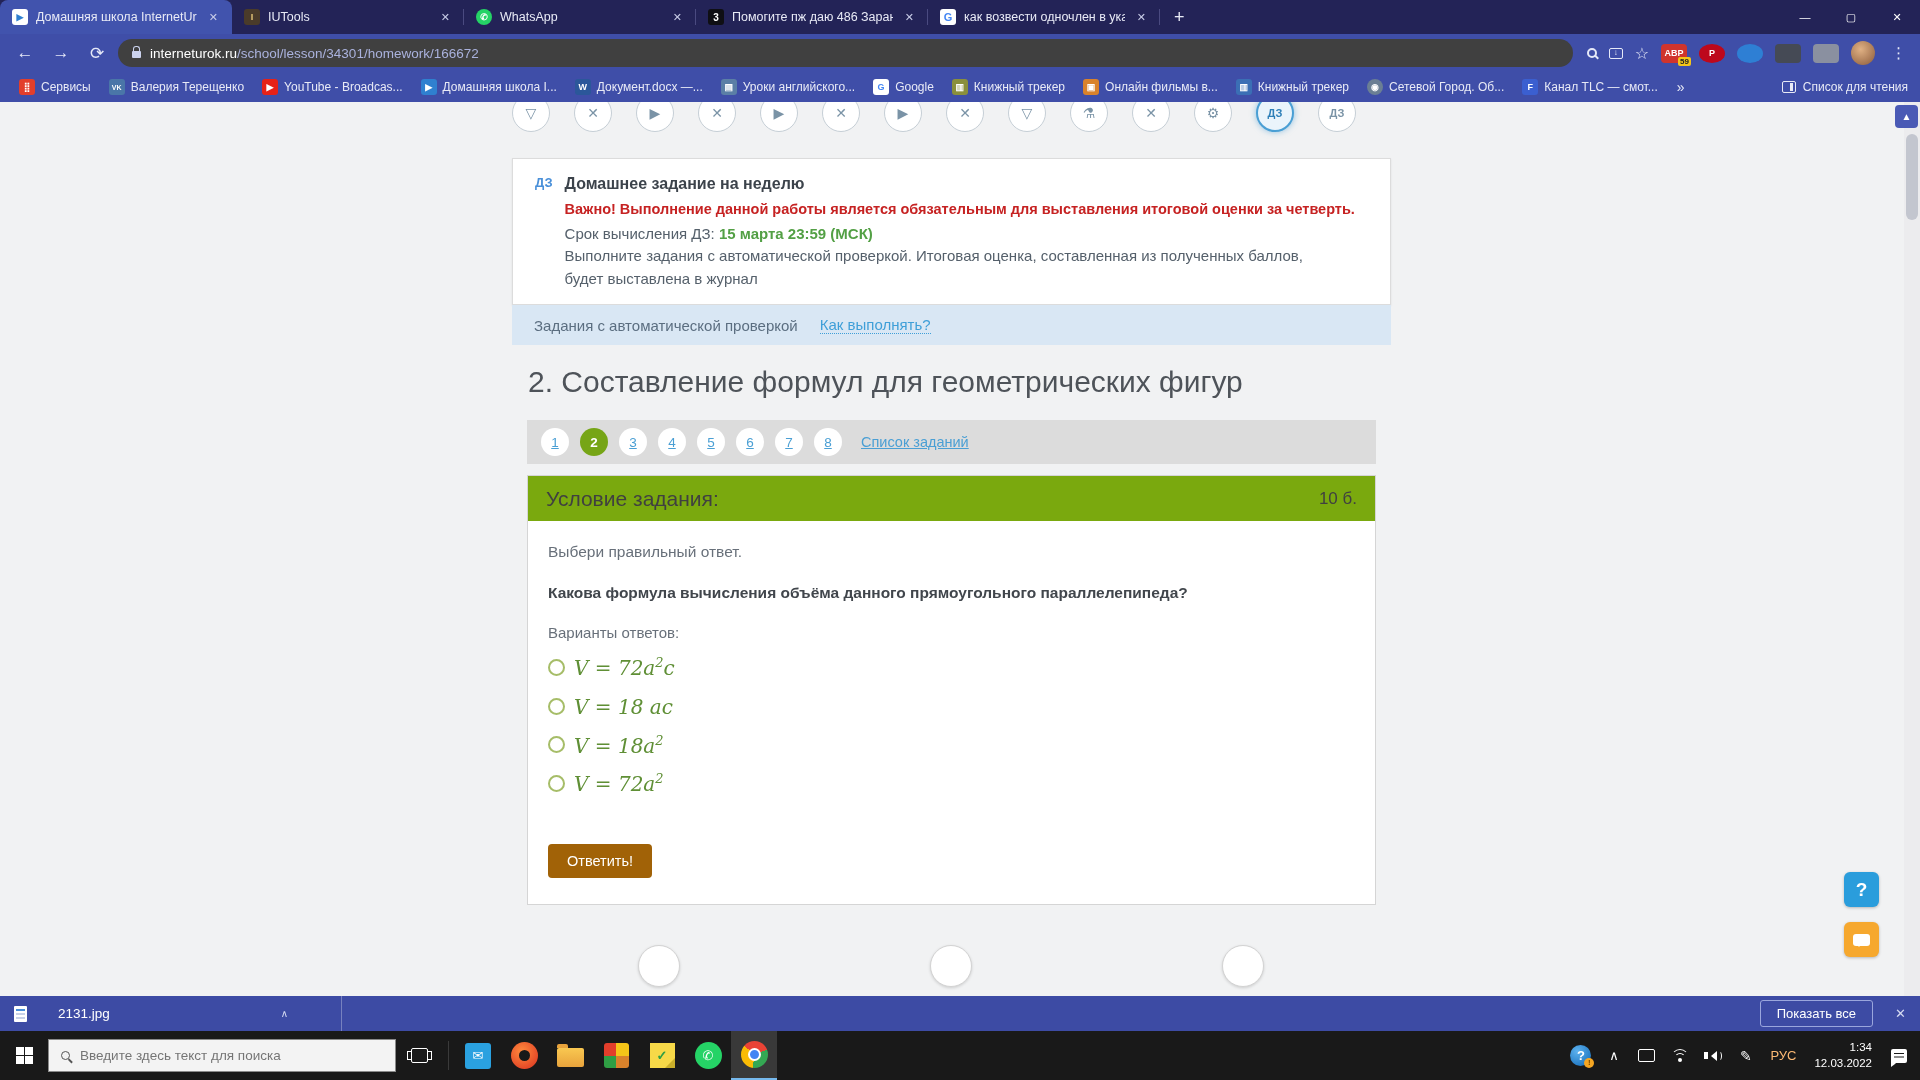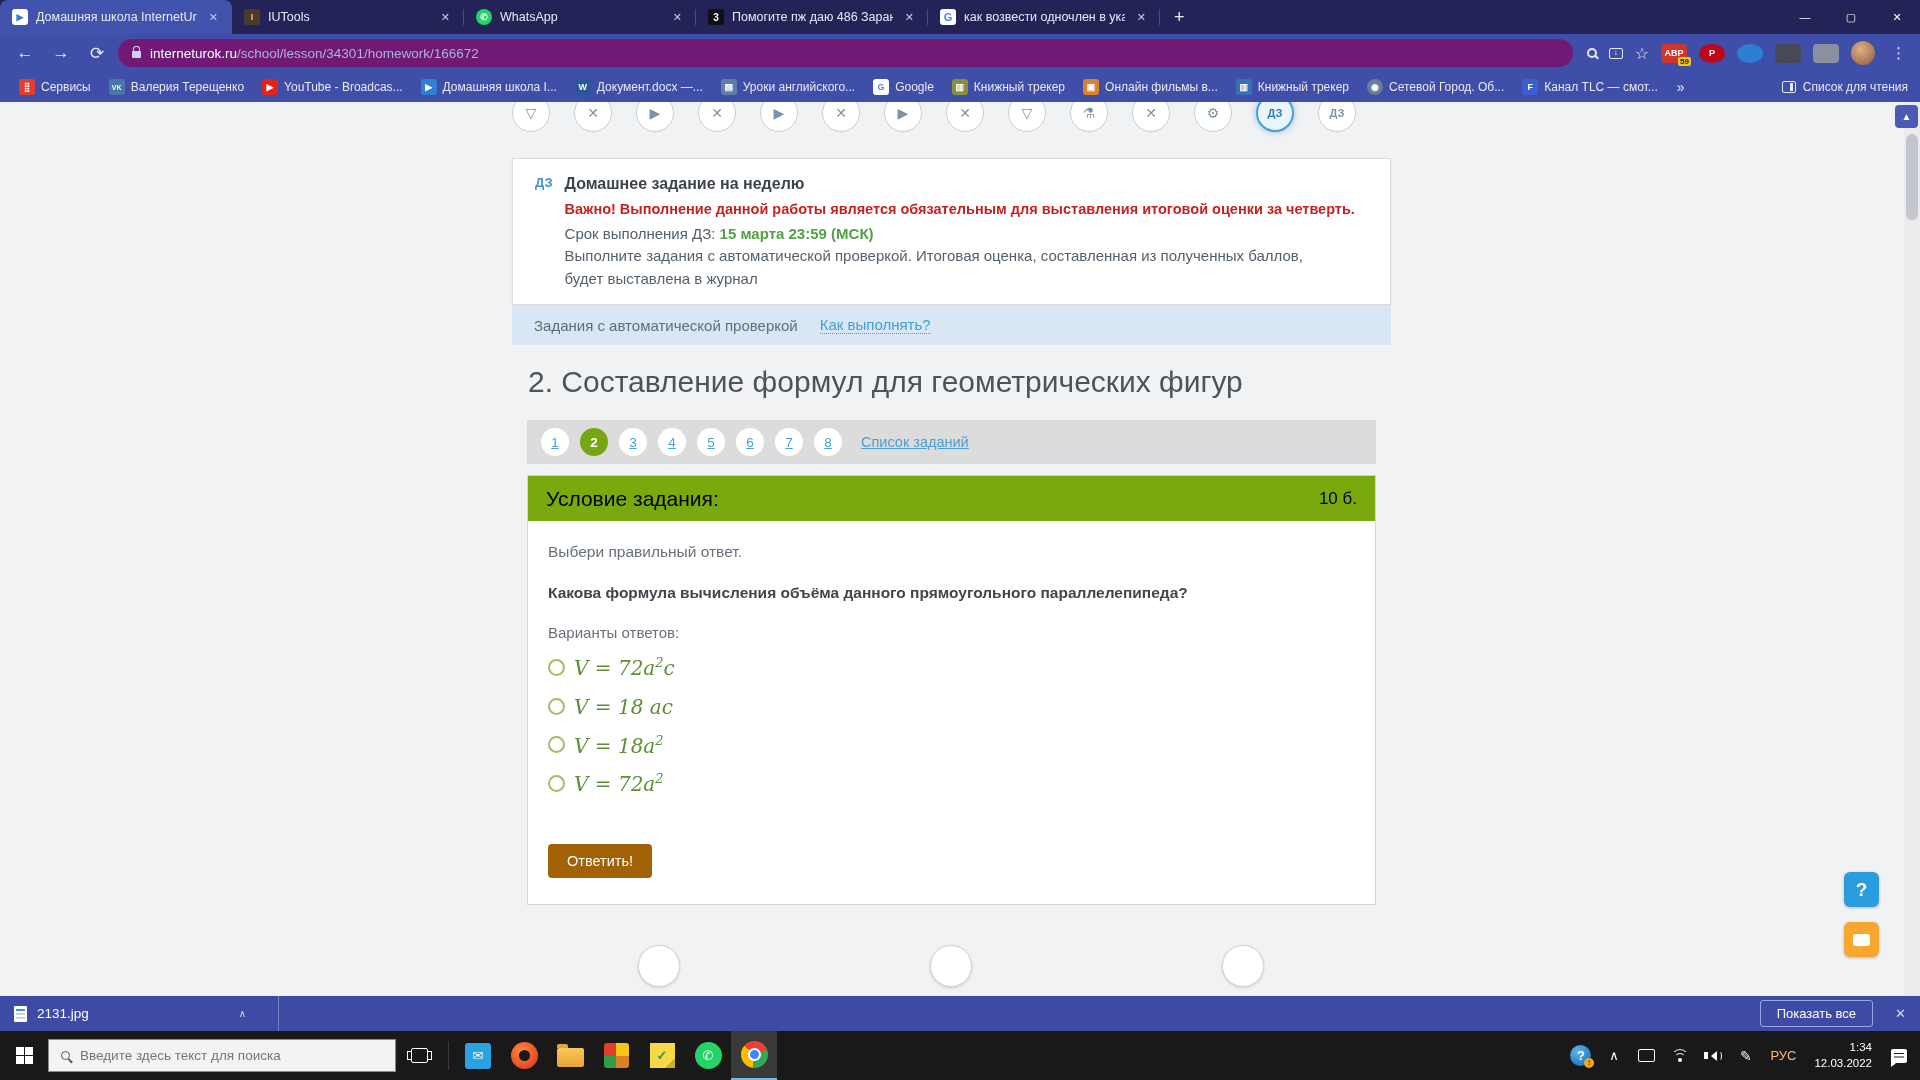--- a/index.html
+++ b/index.html
@@ -20,21 +20,21 @@
   .fav-wa { background:#25d366; border-radius:50%; font-size:9px; }
   .fav-zn { background:#0f0f14; }
   .fav-g { background:#fff; color:#4285f4; font-size:11px; }
   .newtab { color:#e8eaf6; font-size:18px; padding:0 14px 6px; }
   .wincontrols { margin-left:auto; display:flex; height:34px; }
   .winbtn { width:46px; display:flex; align-items:center; justify-content:center; color:#fff; font-size:11px; }
 
   
   .toolbar { height:38px; background:#3f4ea8; display:flex; align-items:center; padding:0 10px; gap:6px; }
   .navbtn { color:#e6e9f8; font-size:17px; width:30px; text-align:center; }
-  .omnibox { flex:1; max-width:1460px; height:28px; background:#701a75; border-radius:14px; display:flex; align-items:center; padding:0 14px; gap:9px; color:#fff; font-size:13.5px; }
+  .omnibox { flex:1; max-width:1460px; height:28px; background:#404040; border-radius:14px; display:flex; align-items:center; padding:0 14px; gap:9px; color:#fff; font-size:13.5px; }
   .lock { width:9px; height:7px; background:#ccd3ee; border-radius:1px; position:relative; margin-top:3px; flex:none; }
   .lock::before { content:""; position:absolute; top:-5px; left:1px; width:5px; height:5px; border:1.5px solid #ccd3ee; border-bottom:none; border-radius:3px 3px 0 0; }
   .url b { font-weight:normal; color:#fff; }
   .url span { color:#aab2dd; }
   .tool-icons { display:flex; align-items:center; gap:12px; margin-left:8px; }
   .mag { width:10px; height:10px; border:2px solid #e6e9f8; border-radius:50%; position:relative; }
   .mag::after { content:""; position:absolute; width:5px; height:2px; background:#e6e9f8; transform:rotate(45deg); right:-4px; bottom:-2px; }
   .install { width:14px; height:11px; border:1.5px solid #e6e9f8; border-radius:2px; color:#e6e9f8; font-size:8px; text-align:center; line-height:8px; }
   .star { color:#e6e9f8; font-size:16px; }
   .ext { position:relative; width:26px; height:19px; border-radius:4px; display:flex; align-items:center; justify-content:center; font-size:9px; font-weight:bold; color:#fff; }
@@ -72,21 +72,21 @@
   .howto { color:#3f9fd8; border-bottom:1px dotted #3f9fd8; }
 
   .page-title { margin:20px 0 0 16px; font-size:30px; color:#4e5359; font-weight:400; }
 
   .pagination { margin:21px 15px 0; height:44px; background:#dcdcdc; display:flex; align-items:center; gap:11px; padding:0 14px; }
   .pnum { width:28px; height:28px; border-radius:50%; background:#fff; display:flex; align-items:center; justify-content:center; font-size:13.5px; color:#4a9fd4; text-decoration:underline; }
   .pnum.current { background:#76a516; color:#fff; text-decoration:none; font-weight:bold; }
   .plist { color:#4a9fd4; text-decoration:underline; font-size:14.5px; margin-left:8px; }
 
   .task-card { margin:11px 15px 0; border:1px solid #d5d5d5; background:#fff; }
-  .task-head { height:45px; background:#7aa90e; color:#000000; display:flex; align-items:center; justify-content:space-between; padding:0 18px; }
+  .task-head { height:45px; background:#7aa90e; color:#404040; display:flex; align-items:center; justify-content:space-between; padding:0 18px; }
   .task-head-title { font-size:21px; }
   .task-points { font-size:17px; }
   .task-body { padding:22px 20px 26px; }
   .prompt { color:#68707a; font-size:15.5px; }
   .given { margin-top:22px; font-size:16px; color:#8fa95c; }
   .math { font-family:"DejaVu Serif", serif; font-style:italic; font-weight:600; color:#5e7c33; font-size:17px; }
   .question { margin-top:23px; color:#41464c; font-weight:bold; font-size:15.5px; }
   .opt-label { margin-top:22px; color:#68707a; font-size:15px; }
   .option { display:flex; align-items:center; gap:9px; margin-top:14px; }
   .radio { width:17px; height:17px; border:2px solid #a6bd68; border-radius:50%; background:#fff; flex:none; }
@@ -101,21 +101,21 @@
   .float-help { top:770px; background:#2a9ddc; color:#fff; font-size:19px; font-weight:bold; }
   .float-chat { top:820px; background:#f6a82e; }
   .bubble { width:17px; height:12px; background:#fff; border-radius:3px; position:relative; }
   .bubble::after { content:""; position:absolute; left:3px; bottom:-4px; border:3px solid transparent; border-top:4px solid #fff; }
 
   .scrollbar { position:absolute; right:0; top:0; width:16px; height:100%; background:#ececee; }
   .scroll-top { position:absolute; right:2px; top:3px; width:23px; height:23px; border-radius:4px; background:#4a5ab5; color:#fff; font-size:10px; display:flex; align-items:center; justify-content:center; }
   .scroll-thumb { position:absolute; left:2px; right:2px; top:32px; height:86px; border-radius:6px; background:#c3c6cf; }
 
   
-  .shelf { height:35px; background:#3d4ba4; display:flex; align-items:center; padding:0 14px; color:#fff; }
+  .shelf { height:35px; background:#3d4ba4; display:flex; align-items:center; padding:0 14px; color:#fff;gap:21px; }
   .file-ico { width:13px; height:16px; background:#fff; border-radius:1px; position:relative; margin-right:10px; }
   .file-ico::after { content:""; position:absolute; top:3px; left:2px; right:2px; height:2px; background:#4a90d9; box-shadow:0 4px 0 #c9d2e8, 0 8px 0 #c9d2e8; }
   .shelf-name { font-size:13.5px; }
   .shelf-caret { margin:0 0 0 150px; font-size:10px; color:#d7dcf2; }
   .shelf-div { width:1px; height:35px; background:rgba(255,255,255,.3); margin-left:32px; }
   .shelf-right { margin-left:auto; display:flex; align-items:center; gap:22px; }
   .showall { border:1px solid #9aa6dd; border-radius:3px; color:#fff; background:transparent; font-size:13px; padding:5px 16px; font-family:"Liberation Sans",sans-serif; }
   .shelf-close { font-size:13px; color:#d7dcf2; }
 
   
@@ -306,21 +306,21 @@
         <span class="circle">⚙</span>
         <span class="circle dz active">ДЗ</span>
         <span class="circle dz">ДЗ</span>
       </div>
 
       <div class="hw-card">
         <span class="dz-badge">ДЗ</span>
         <div class="hw-lines">
           <div class="hw-title">Домашнее задание на неделю</div>
           <div class="hw-important">Важно! Выполнение данной работы является обязательным для выставления итоговой оценки за четверть.</div>
-          <div class="hw-deadline"><span>Срок выполнения ДЗ: </span><b>15 марта 23:59 (МСК)</b></div>
+          <div class="hw-deadline"><span>Срок вычисления ДЗ: </span><b>15 марта 23:59 (МСК)</b></div>
           <div class="hw-body">Выполните задания с автоматической проверкой. Итоговая оценка, составленная из полученных баллов, будет выставлена в журнал</div>
         </div>
       </div>
 
       <div class="auto-strip">
         <span>Задания с автоматической проверкой</span>
         <span class="howto">Как выполнять?</span>
       </div>
 
       <h1 class="page-title">2. Составление формул для геометрических фигур</h1>

